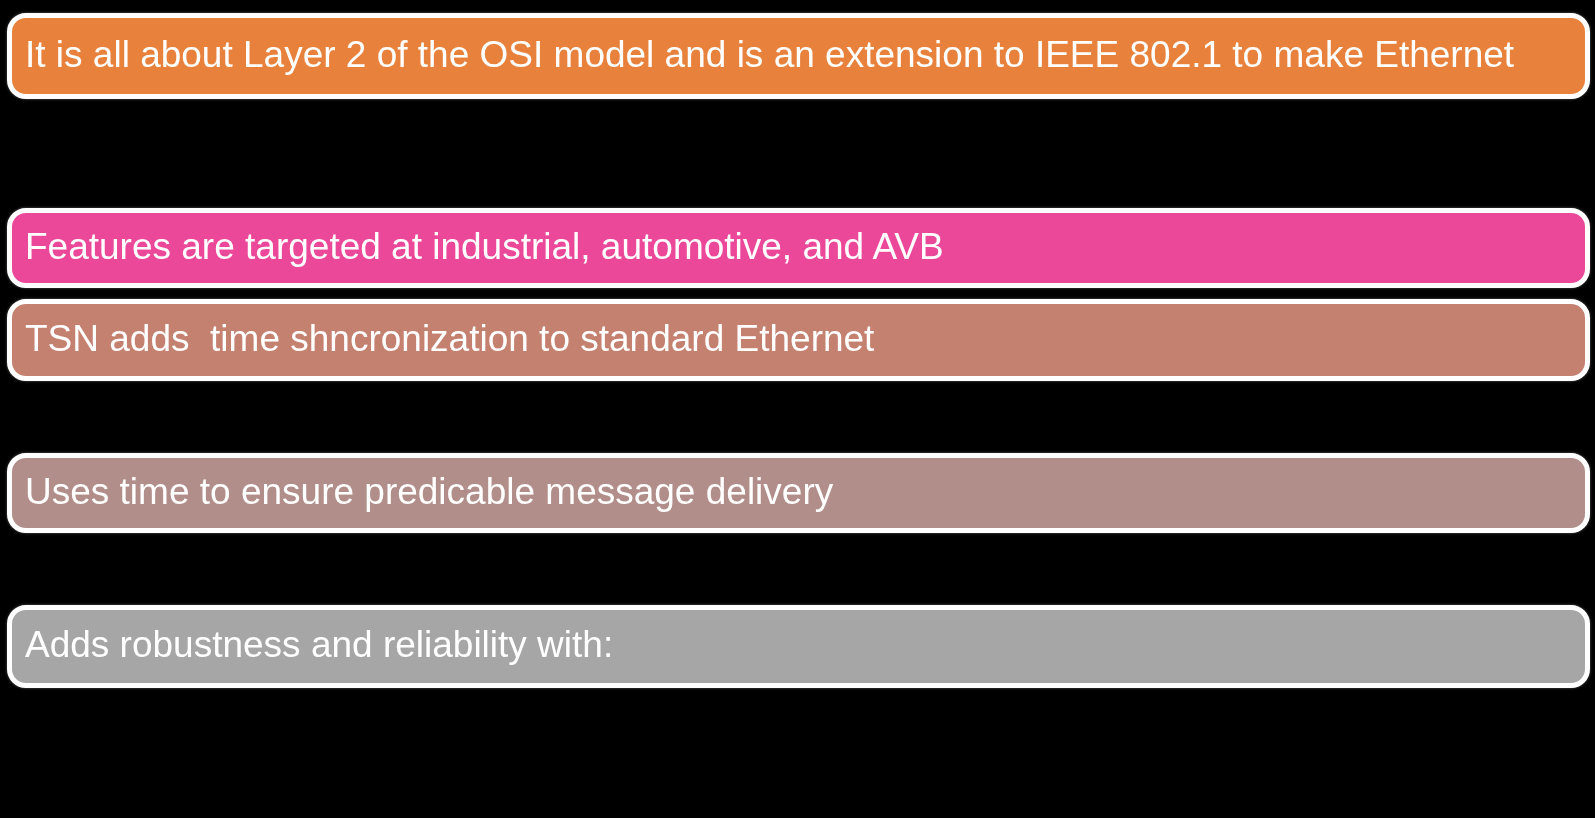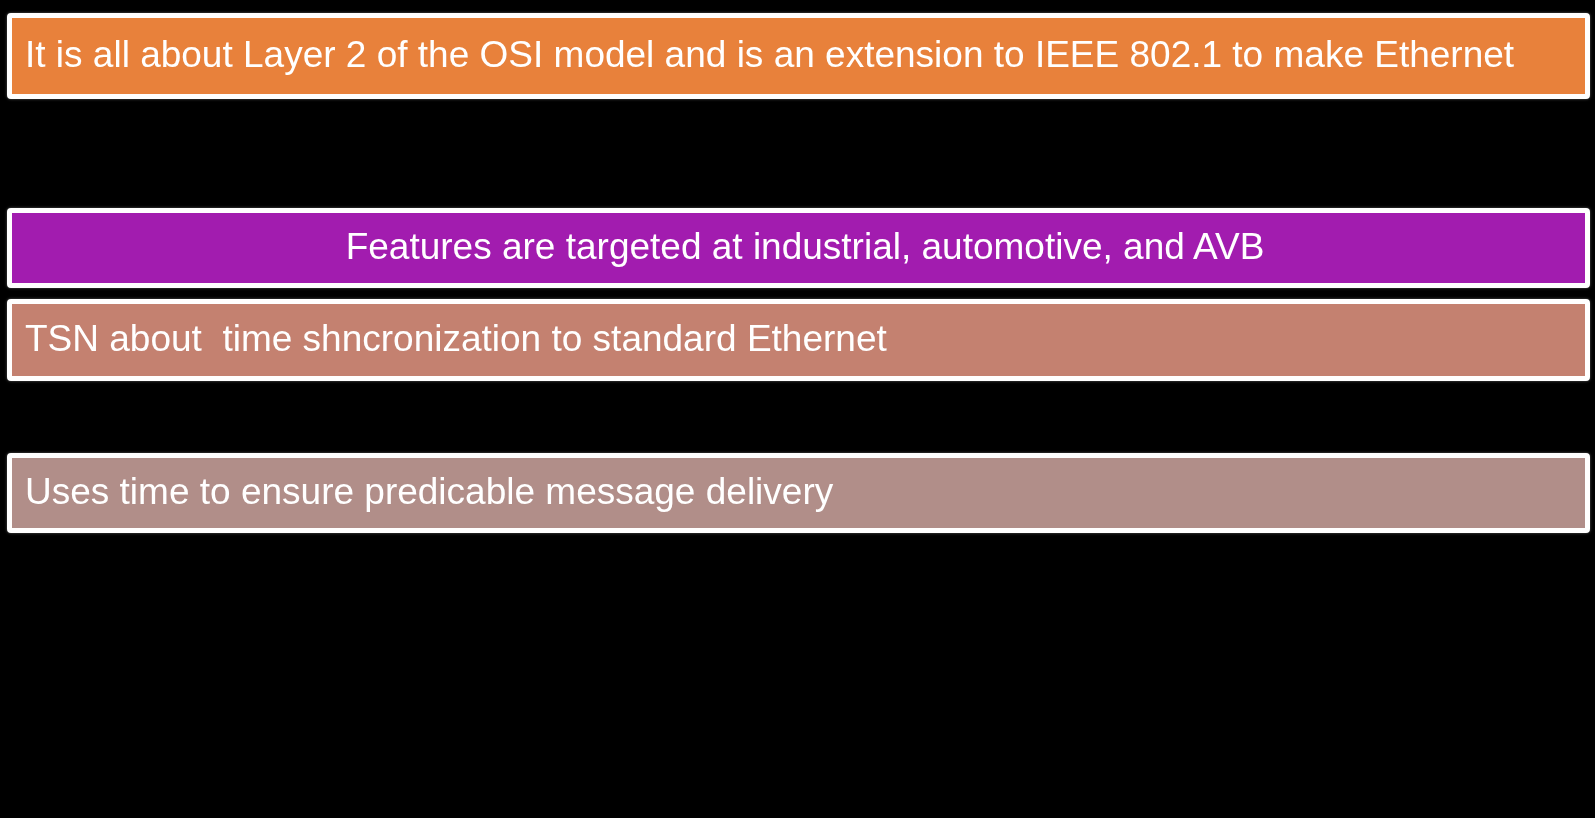--- a/index.html
+++ b/index.html
@@ -14,21 +14,21 @@
     background: #000000;
     overflow: hidden;
     font-family: "Liberation Sans", sans-serif;
   }
   .bar {
     position: absolute;
     left: 7px;
     width: 1583px;
     box-sizing: border-box;
     border: 5px solid #ffffff;
-    border-radius: 4px;
+    border-radius: 19px;
     display: flex;
     align-items: center;
     box-shadow: 0 0 3px rgba(255,255,255,0.35);
   }
   .bar-label {
     color: #ffffff;
     font-size: 37px;
     line-height: 1;
     padding-left: 13px;
     padding-bottom: 4px;
@@ -43,26 +43,29 @@
 </style>
 </head>
 <body>
 
 <div class="slide">
 
   <div class="bar" id="bar-1" style="background-color: rgb(232, 129, 59);">
     <span class="bar-label">It is all about Layer 2 of the OSI model and is an extension to IEEE 802.1 to make Ethernet</span>
   </div>
 
-  <div class="bar" id="bar-2" style="background-color: #a21caf; justify-content: center;">
+  <div class="bar" id="bar-2" style="background-color: #ec4899;">
     <span class="bar-label">Features are targeted at industrial, automotive, and AVB</span>
   </div>
 
   <div class="bar" id="bar-3" style="background-color: rgb(196, 129, 112);">
-    <span class="bar-label">TSN about  time shncronization to standard Ethernet</span>
+    <span class="bar-label">TSN adds  time shncronization to standard Ethernet</span>
   </div>
 
   <div class="bar" id="bar-4" style="background-color: rgb(177, 142, 137);">
     <span class="bar-label">Uses time to ensure predicable message delivery</span>
   </div>
 
+  <div class="bar" id="bar-5" style="background-color: rgb(166, 166, 166);">
+    <span class="bar-label">Adds robustness and reliability with:</span>
+  </div>
 
 </div>
 
 </body></html>

